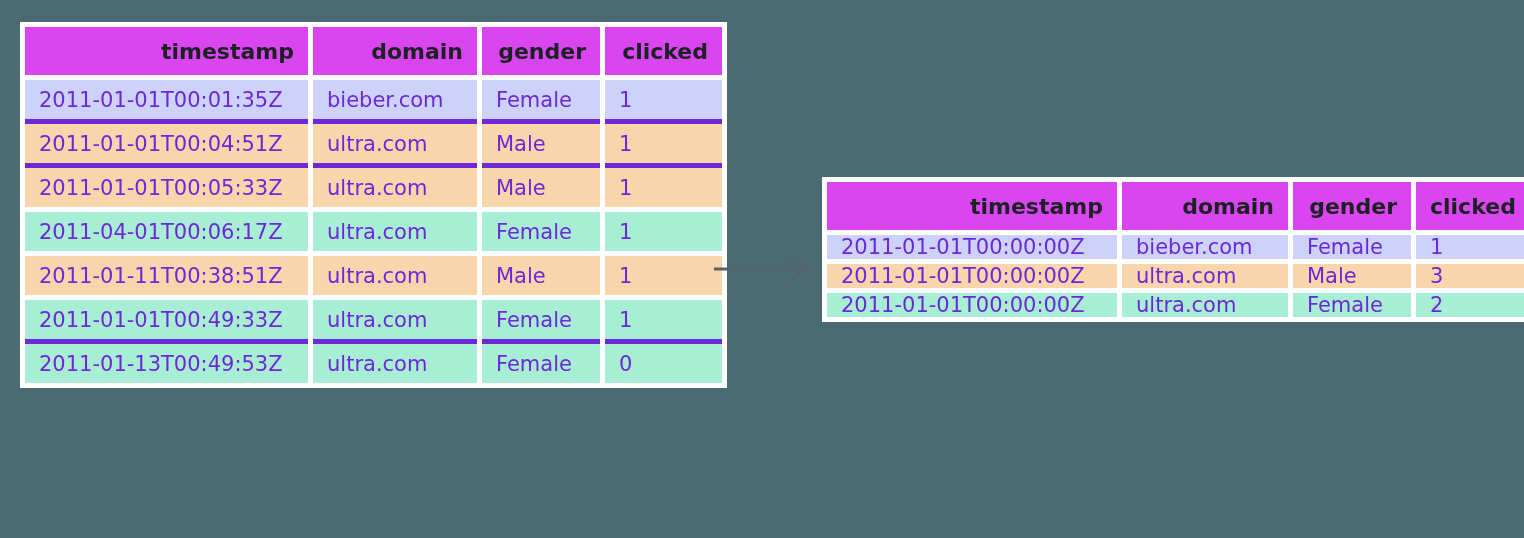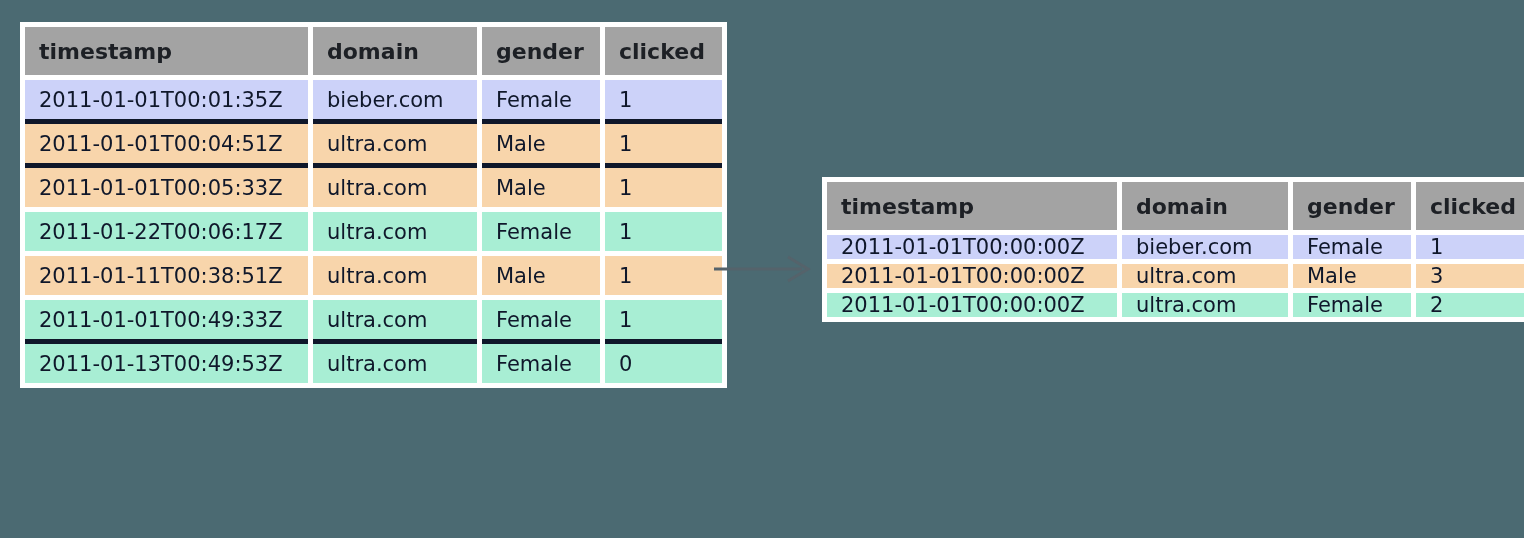--- a/index.html
+++ b/index.html
@@ -26,27 +26,28 @@
     border-spacing: 5px;
     background: #ffffff;
     table-layout: fixed;
   }
   .tbl th,
   .tbl td {
     padding: 0 14px;
     text-align: left;
     vertical-align: middle;
     white-space: nowrap;
-    color: #0f172a;
+    color: #6d28d9;
     font-weight: normal;
   }
   .tbl th {
-    background: #a3a3a3;
+    background: #d946ef;
     font-weight: bold;
     color: #1d2025;
+    text-align: right;
   }
 
   
   #tbl-detail {
     left: 20px;
     top: 22px;
     width: 682px;
     font-size: 21px;
   }
   #tbl-detail th {
@@ -131,21 +132,21 @@
           <td>Male</td>
           <td>1</td>
         </tr>
         <tr class="g-orange">
           <td>2011-01-01T00:05:33Z</td>
           <td>ultra.com</td>
           <td>Male</td>
           <td>1</td>
         </tr>
         <tr class="g-green">
-          <td>2011-01-22T00:06:17Z</td>
+          <td>2011-04-01T00:06:17Z</td>
           <td>ultra.com</td>
           <td>Female</td>
           <td>1</td>
         </tr>
         <tr class="g-orange">
           <td>2011-01-11T00:38:51Z</td>
           <td>ultra.com</td>
           <td>Male</td>
           <td>1</td>
         </tr>

